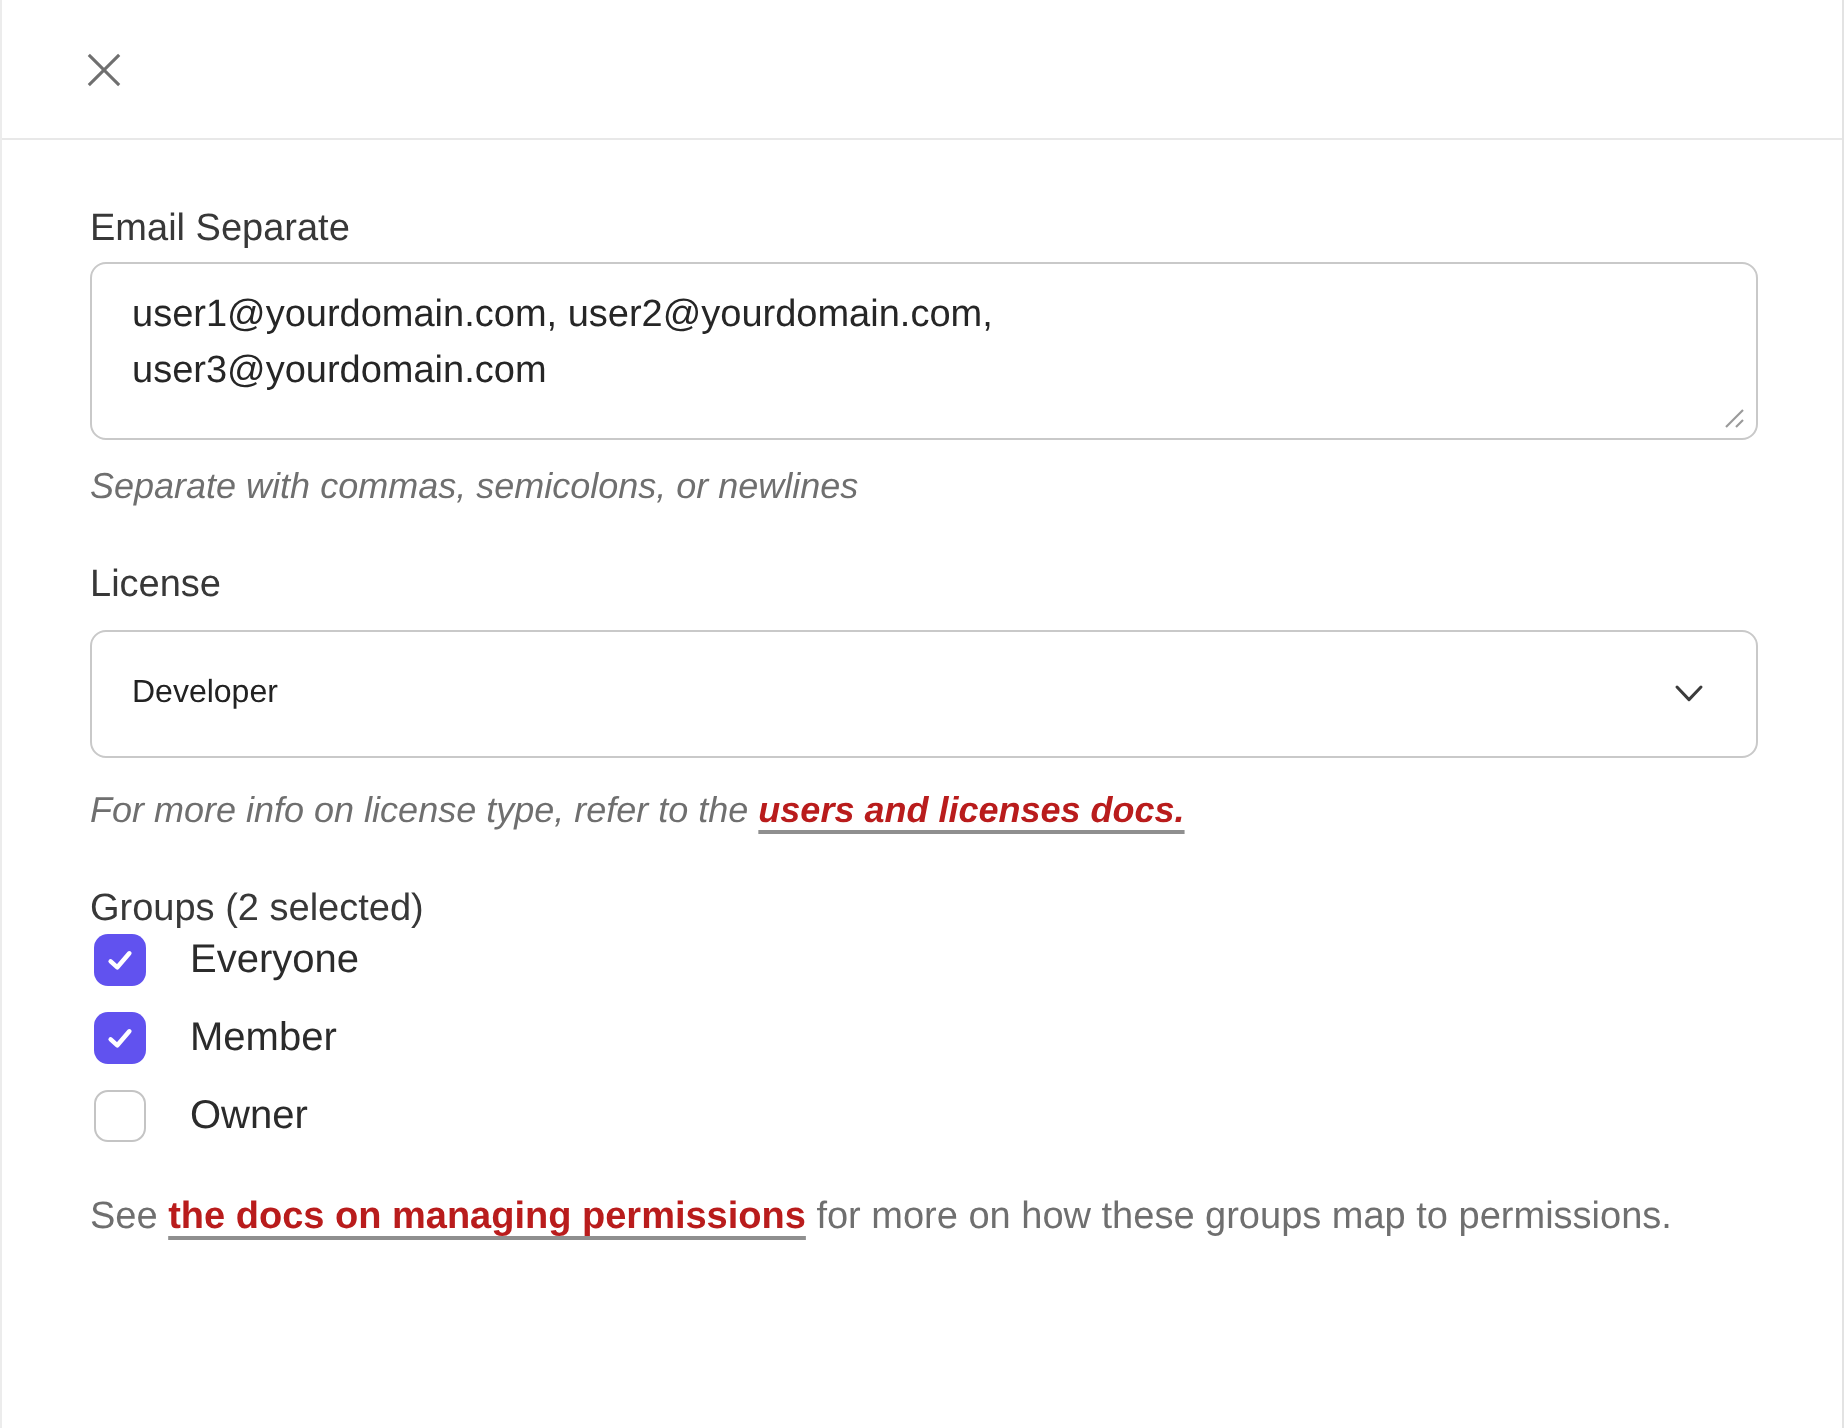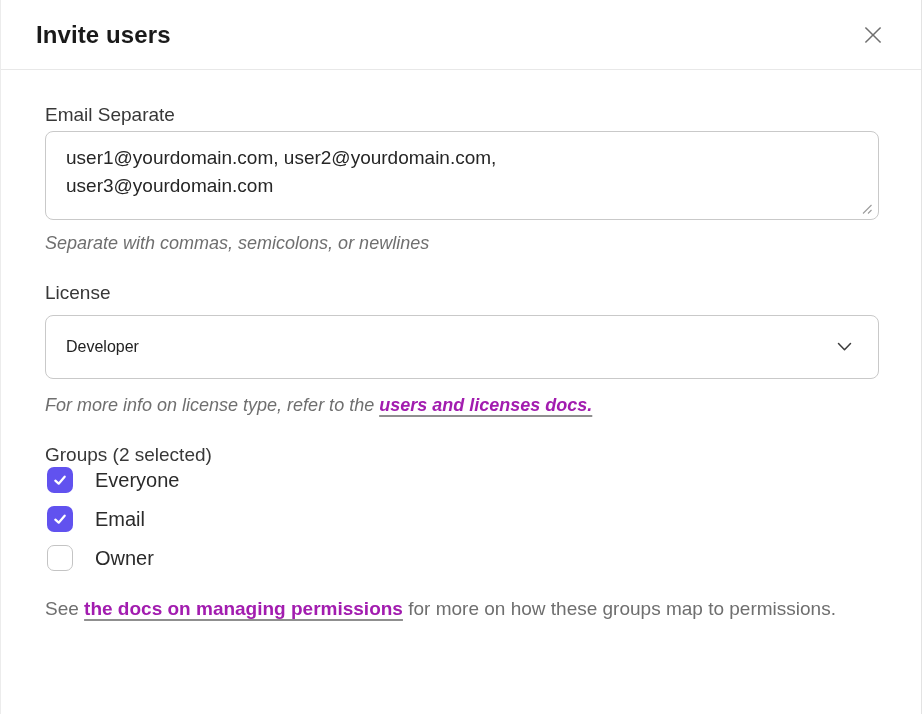--- a/index.html
+++ b/index.html
@@ -95,21 +95,21 @@
     background: #ffffff;
     display: flex;
     align-items: center;
     justify-content: space-between;
     padding: 0 26px 0 20px;
     cursor: pointer;
   }
   .select-value { font-size: 16px; color: #222222; }
   .helper-license { margin-top: 14px; }
   .doc-link {
-    color: #a21caf;
+    color: #b91c1c;
     font-weight: 700;
     text-decoration: underline;
     text-decoration-color: #8f8f8f;
     text-decoration-thickness: 1.5px;
     text-underline-offset: 4px;
     cursor: pointer;
   }
   .field-groups { margin-top: 26px; }
   .checkbox-list { }
   .checkbox-row {
@@ -149,21 +149,20 @@
     color: #6f6f6f;
     max-width: 840px;
   }
 </style>
 </head>
 <body>
 
 <div class="modal">
 
   <div class="modal-header">
-    <h1 class="modal-title">Invite users</h1>
     <button class="close-btn" aria-label="Close">
       <svg width="26" height="26" viewBox="0 0 24 24" fill="none">
         <line x1="5" y1="5" x2="19" y2="19" stroke="#6f6f6f" stroke-width="1.4"></line>
         <line x1="19" y1="5" x2="5" y2="19" stroke="#6f6f6f" stroke-width="1.4"></line>
       </svg>
     </button>
   </div>
 
   <div class="modal-body">
 
@@ -204,21 +203,21 @@
           </span>
           <span class="cb-label">Everyone</span>
         </div>
 
         <div class="checkbox-row">
           <span class="checkbox checked">
             <svg class="check" width="16" height="16" viewBox="0 0 24 24" fill="none">
               <polyline points="5,13 10,17.5 19,7" stroke="#ffffff" stroke-width="3.4" stroke-linecap="round" stroke-linejoin="round"></polyline>
             </svg>
           </span>
-          <span class="cb-label">Email</span>
+          <span class="cb-label">Member</span>
         </div>
 
         <div class="checkbox-row">
           <span class="checkbox">
             
           </span>
           <span class="cb-label">Owner</span>
         </div>
 
       </div>

